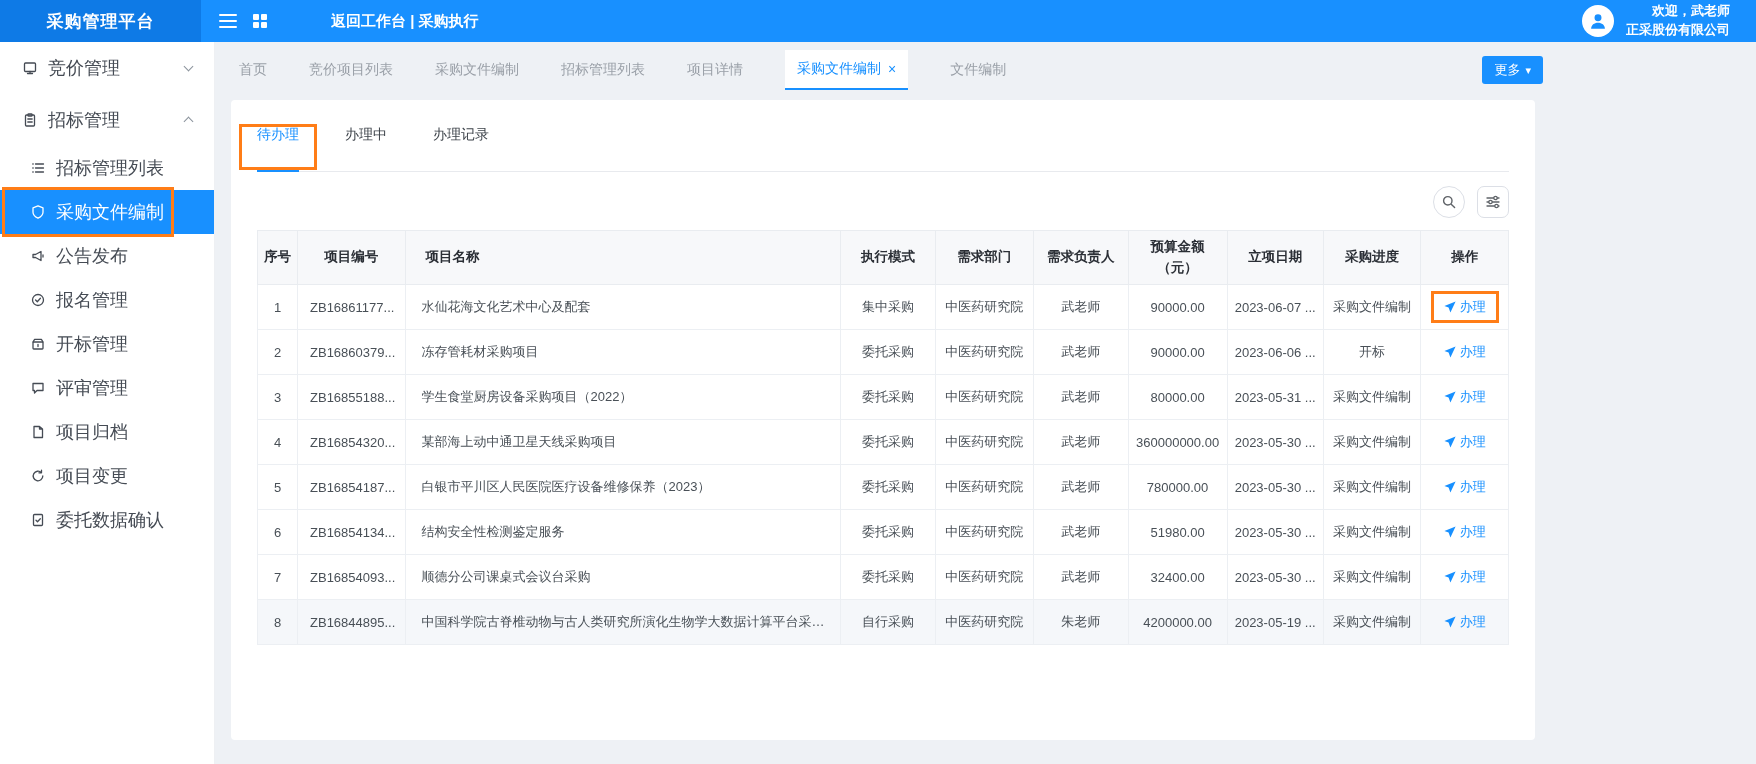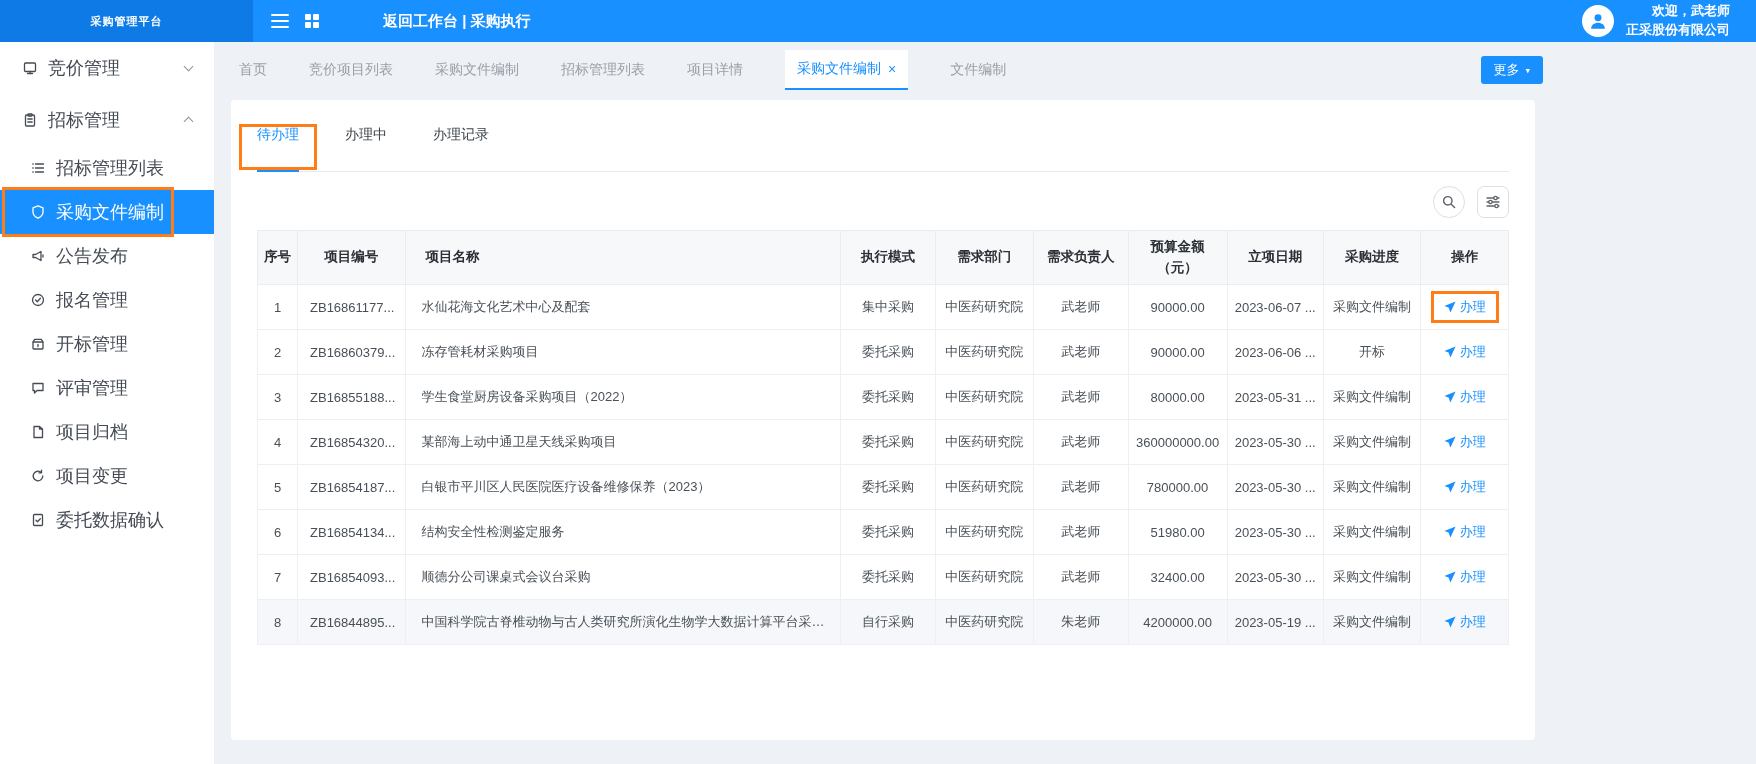--- a/index.html
+++ b/index.html
@@ -3,22 +3,22 @@
 <meta charset="utf-8">
 <style>
   * { margin:0; padding:0; box-sizing:border-box; }
   html,body { width:1756px; height:764px; overflow:hidden;
     font-family:"Liberation Sans","DejaVu Sans",sans-serif; background:#eef1f5; }
   body { position:relative; }
 
   
   .topbar { position:absolute; left:0; top:0; right:0; height:42px; background:#1890ff;
     display:flex; align-items:center; color:#fff; z-index:10; }
-  .logo { width:253px; height:42px; background:#0e7ae6; display:flex; align-items:center;
-    justify-content:center; font-size:11px; font-weight:bold; letter-spacing:1px; }
+  .logo { width:201px; height:42px; background:#0e7ae6; display:flex; align-items:center;
+    justify-content:center; font-size:17px; font-weight:bold; letter-spacing:1px; }
   .topbar-left { display:flex; align-items:center; gap:16px; padding-left:18px; }
   .menu-btn { display:flex; flex-direction:column; gap:4px; cursor:pointer; }
   .menu-btn span { display:block; width:18px; height:2px; background:#fff; border-radius:1px; }
   .apps-btn { display:grid; grid-template-columns:6px 6px; gap:2px; cursor:pointer; }
   .apps-btn i { width:6px; height:6px; background:#fff; border-radius:1px; }
   .nav-title { font-size:15px; font-weight:bold;margin-left:48px; }
   .topbar-right { margin-left:auto; display:flex; align-items:center; gap:12px; padding-right:26px; }
   .avatar { width:32px; height:32px; border-radius:50%; background:#fff; display:flex;
     align-items:center; justify-content:center; cursor:pointer; overflow:hidden; }
   .welcome { font-size:13px; font-weight:bold; text-align:right; line-height:1.45; }
@@ -42,21 +42,21 @@
   .main-inner { width:1336px; }
 
   .tabstrip { display:flex; align-items:stretch; height:40px; margin-top:8px;
     padding:0 8px 0 24px; }
   .ptab { display:flex; align-items:center; margin-right:42px; font-size:14px; color:#9aa0a8;
     cursor:pointer; white-space:nowrap; }
   .ptab.active { color:#1890ff; background:#fff; padding:0 12px; border-bottom:2px solid #1890ff; }
   .tab-close { margin-left:7px; font-size:14px; color:#1890ff; cursor:pointer; }
   .more-btn { margin-left:auto; align-self:center; height:28px; padding:0 12px; border:none;
     background:#1890ff; color:#fff; font-size:13px; border-radius:3px; cursor:pointer;
-    display:flex; align-items:center; gap:5px; font-family:Liberation Mono, monospace; }
+    display:flex; align-items:center; gap:5px; font-family:Liberation Serif, serif; }
   .caret { font-size:11px; }
 
   
   .card { margin:10px 16px 0 16px; background:#fff; border-radius:4px;
     padding:0 26px 20px 26px; min-height:640px; }
   .ctabs { display:flex; gap:46px; padding-top:26px; border-bottom:1px solid #e8eaee; }
   .ctab { font-size:14px; color:#3d434a; padding-bottom:26px; cursor:pointer; position:relative; }
   .ctab.active { color:#1890ff; border-bottom:2px solid #1890ff; margin-bottom:-1px; }
 
   .toolbar { display:flex; justify-content:flex-end; gap:12px; padding:14px 0 12px 0; }

